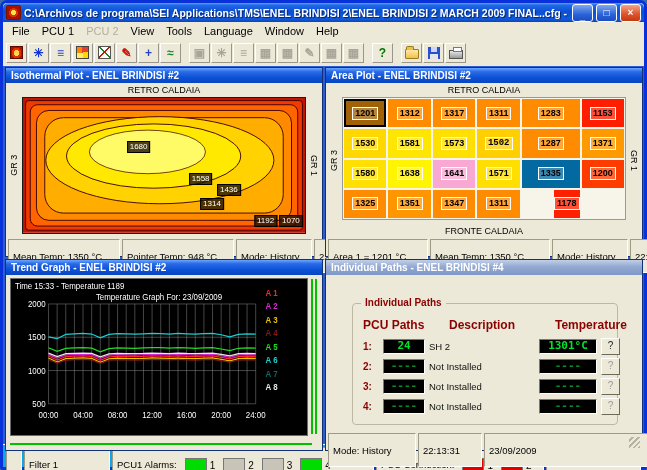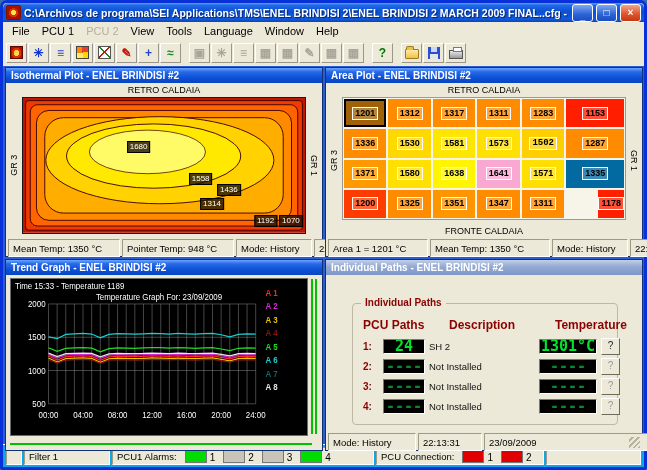--- a/index.html
+++ b/index.html
@@ -60,21 +60,21 @@
   #trend{left:2px;top:193px;width:318px;height:192px;}
   #paths{left:322px;top:193px;width:318px;height:192px;}
   .child-title{height:15px;flex:0 0 15px;display:flex;align-items:center;padding:0 5px;
     color:#fff;font-size:10px;font-weight:bold;white-space:nowrap;overflow:hidden;
     background:linear-gradient(180deg,#6aa6ff 0%,#2a6ae8 25%,#0b50d6 65%,#0846bf 100%);}
   .child-title.inactive{background:linear-gradient(180deg,#c3cfe8 0%,#93a9d2 45%,#7e97c8 100%);}
   .child-body{flex:1;position:relative;background:#ece9d8;overflow:hidden;}
   .child-status{height:16px;flex:0 0 16px;display:flex;gap:2px;padding:1px 2px;align-items:stretch;
     background:#ece9d8;position:relative;}
   .sfield{border:1px solid;border-color:#9d9a85 #fff #fff #9d9a85;background:#ece9d8;
-    font-size:9.5px;display:flex;align-items:center;padding:8px 4px;white-space:nowrap;
+    font-size:9.5px;display:flex;align-items:center;padding:16px 4px;white-space:nowrap;
     overflow:hidden;box-sizing:border-box;}
   .sfield.grow{flex:1;}
   .grip{position:absolute;right:2px;bottom:2px;width:11px;height:11px;
     background:repeating-linear-gradient(135deg,transparent 0 2px,#b8b4a0 2px 4px);}
   
   .pbody{display:grid;grid-template-rows:12px 1fr 12px;grid-template-columns:12px 1fr 12px;
     height:100%;box-sizing:border-box;padding:1px 2px;}
   .lbl{font-size:9px;color:#000;display:flex;align-items:center;justify-content:center;}
   .lbl.rotl{writing-mode:vertical-rl;transform:rotate(180deg);}
   .lbl.rotr{writing-mode:vertical-rl;}
@@ -97,21 +97,21 @@
   
   .groupbox{position:absolute;left:26px;top:28px;width:264px;height:120px;
     border:1px solid #bcb8a4;border-radius:4px;}
   .gb-label{position:absolute;top:-7px;left:8px;background:#ece9d8;padding:0 4px;
     color:#8b0000;font-size:10px;font-weight:bold;}
   .phead{display:grid;grid-template-columns:86px 106px 1fr;padding:14px 8px 4px 10px;
     color:#8b0000;font-size:12px;font-weight:bold;}
   .prow{display:grid;grid-template-columns:16px 42px 106px 58px 20px;align-items:center;
     gap:4px;padding-left:10px;height:20px;}
   .pidx{color:#8b0000;font-size:10px;font-weight:bold;}
-  .lcd{background:#000;color:#00e42e;font-family:"DejaVu Sans Mono",monospace;font-size:15px;
+  .lcd{background:#000;color:#00e42e;font-family:"DejaVu Sans Mono",monospace;font-size:11px;
     font-weight:bold;text-align:center;height:13px;line-height:12px;border:1px solid;
     border-color:#7a7a6a #fff #fff #7a7a6a;}
   .lcd.dim{color:#0a8b2a;}
   .pdesc{font-size:9.5px;color:#111;}
   .qbtn{width:17px;height:15px;background:#ece9d8;border:1px solid;
     border-color:#fff #6d6a58 #6d6a58 #fff;font-size:10px;text-align:center;line-height:13px;color:#222;}
   .qbtn.dim{color:#999;}
   
   .statusbar{height:18px;flex:0 0 18px;display:flex;gap:2px;padding:2px 3px;background:#0ea5e9;
     border-top:1px solid #fff;align-items:stretch;font-size:10px;}
@@ -287,23 +287,20 @@
                 <span class="aval">1317</span>
               </div>
               <div class="acell" style="background: rgb(255, 140, 0);">
                 <span class="aval">1311</span>
               </div>
               <div class="acell" style="background: rgb(255, 140, 0);">
                 <span class="aval">1283</span>
               </div>
               <div class="acell" style="background: rgb(255, 30, 0);">
                 <span class="aval">1153</span>
-              </div>
-              <div class="acell" style="background: rgb(255, 140, 0);">
-                <span class="aval">1336</span>
               </div>
               <div class="acell" style="background: rgb(255, 216, 0);">
                 <span class="aval">1530</span>
               </div>
               <div class="acell" style="background: rgb(255, 230, 0);">
                 <span class="aval">1581</span>
               </div>
               <div class="acell" style="background: rgb(255, 224, 0);">
                 <span class="aval">1573</span>
               </div>
@@ -430,21 +427,21 @@
               <polyline points="38.0,71.2 46.8,74.7 55.5,71.7 64.3,71.4 73.0,71.2 81.8,71.6 90.5,74.9 99.3,72.1 108.0,71.5 116.8,71.7 125.5,71.8 134.3,71.6 143.0,71.2 151.8,71.4 160.5,71.7 169.3,71.2 178.0,71.6 186.8,71.8 195.5,71.4 204.3,71.2 213.0,72.4 221.8,74.0 230.5,71.7 239.3,71.5 248.0,71.7" fill="none" stroke="#e8e8e8" stroke-width="1.2"></polyline>
             </svg>
         </div>
         <div class="gline-v"></div>
         <div class="gline-h"></div>
       </div>
     </div>
 
     <div class="child" id="paths">
       <div class="child-title inactive">
-        <span>Individual Paths - ENEL BRINDISI #2</span>
+        <span>Individual Paths - ENEL BRINDISI #4</span>
       </div>
       <div class="child-body">
         <div class="groupbox">
           <span class="gb-label">Individual Paths</span>
           <div class="phead">
             <span>PCU Paths</span>
             <span>Description</span>
             <span>Temperature</span>
           </div>
           <div id="paths-rows">

